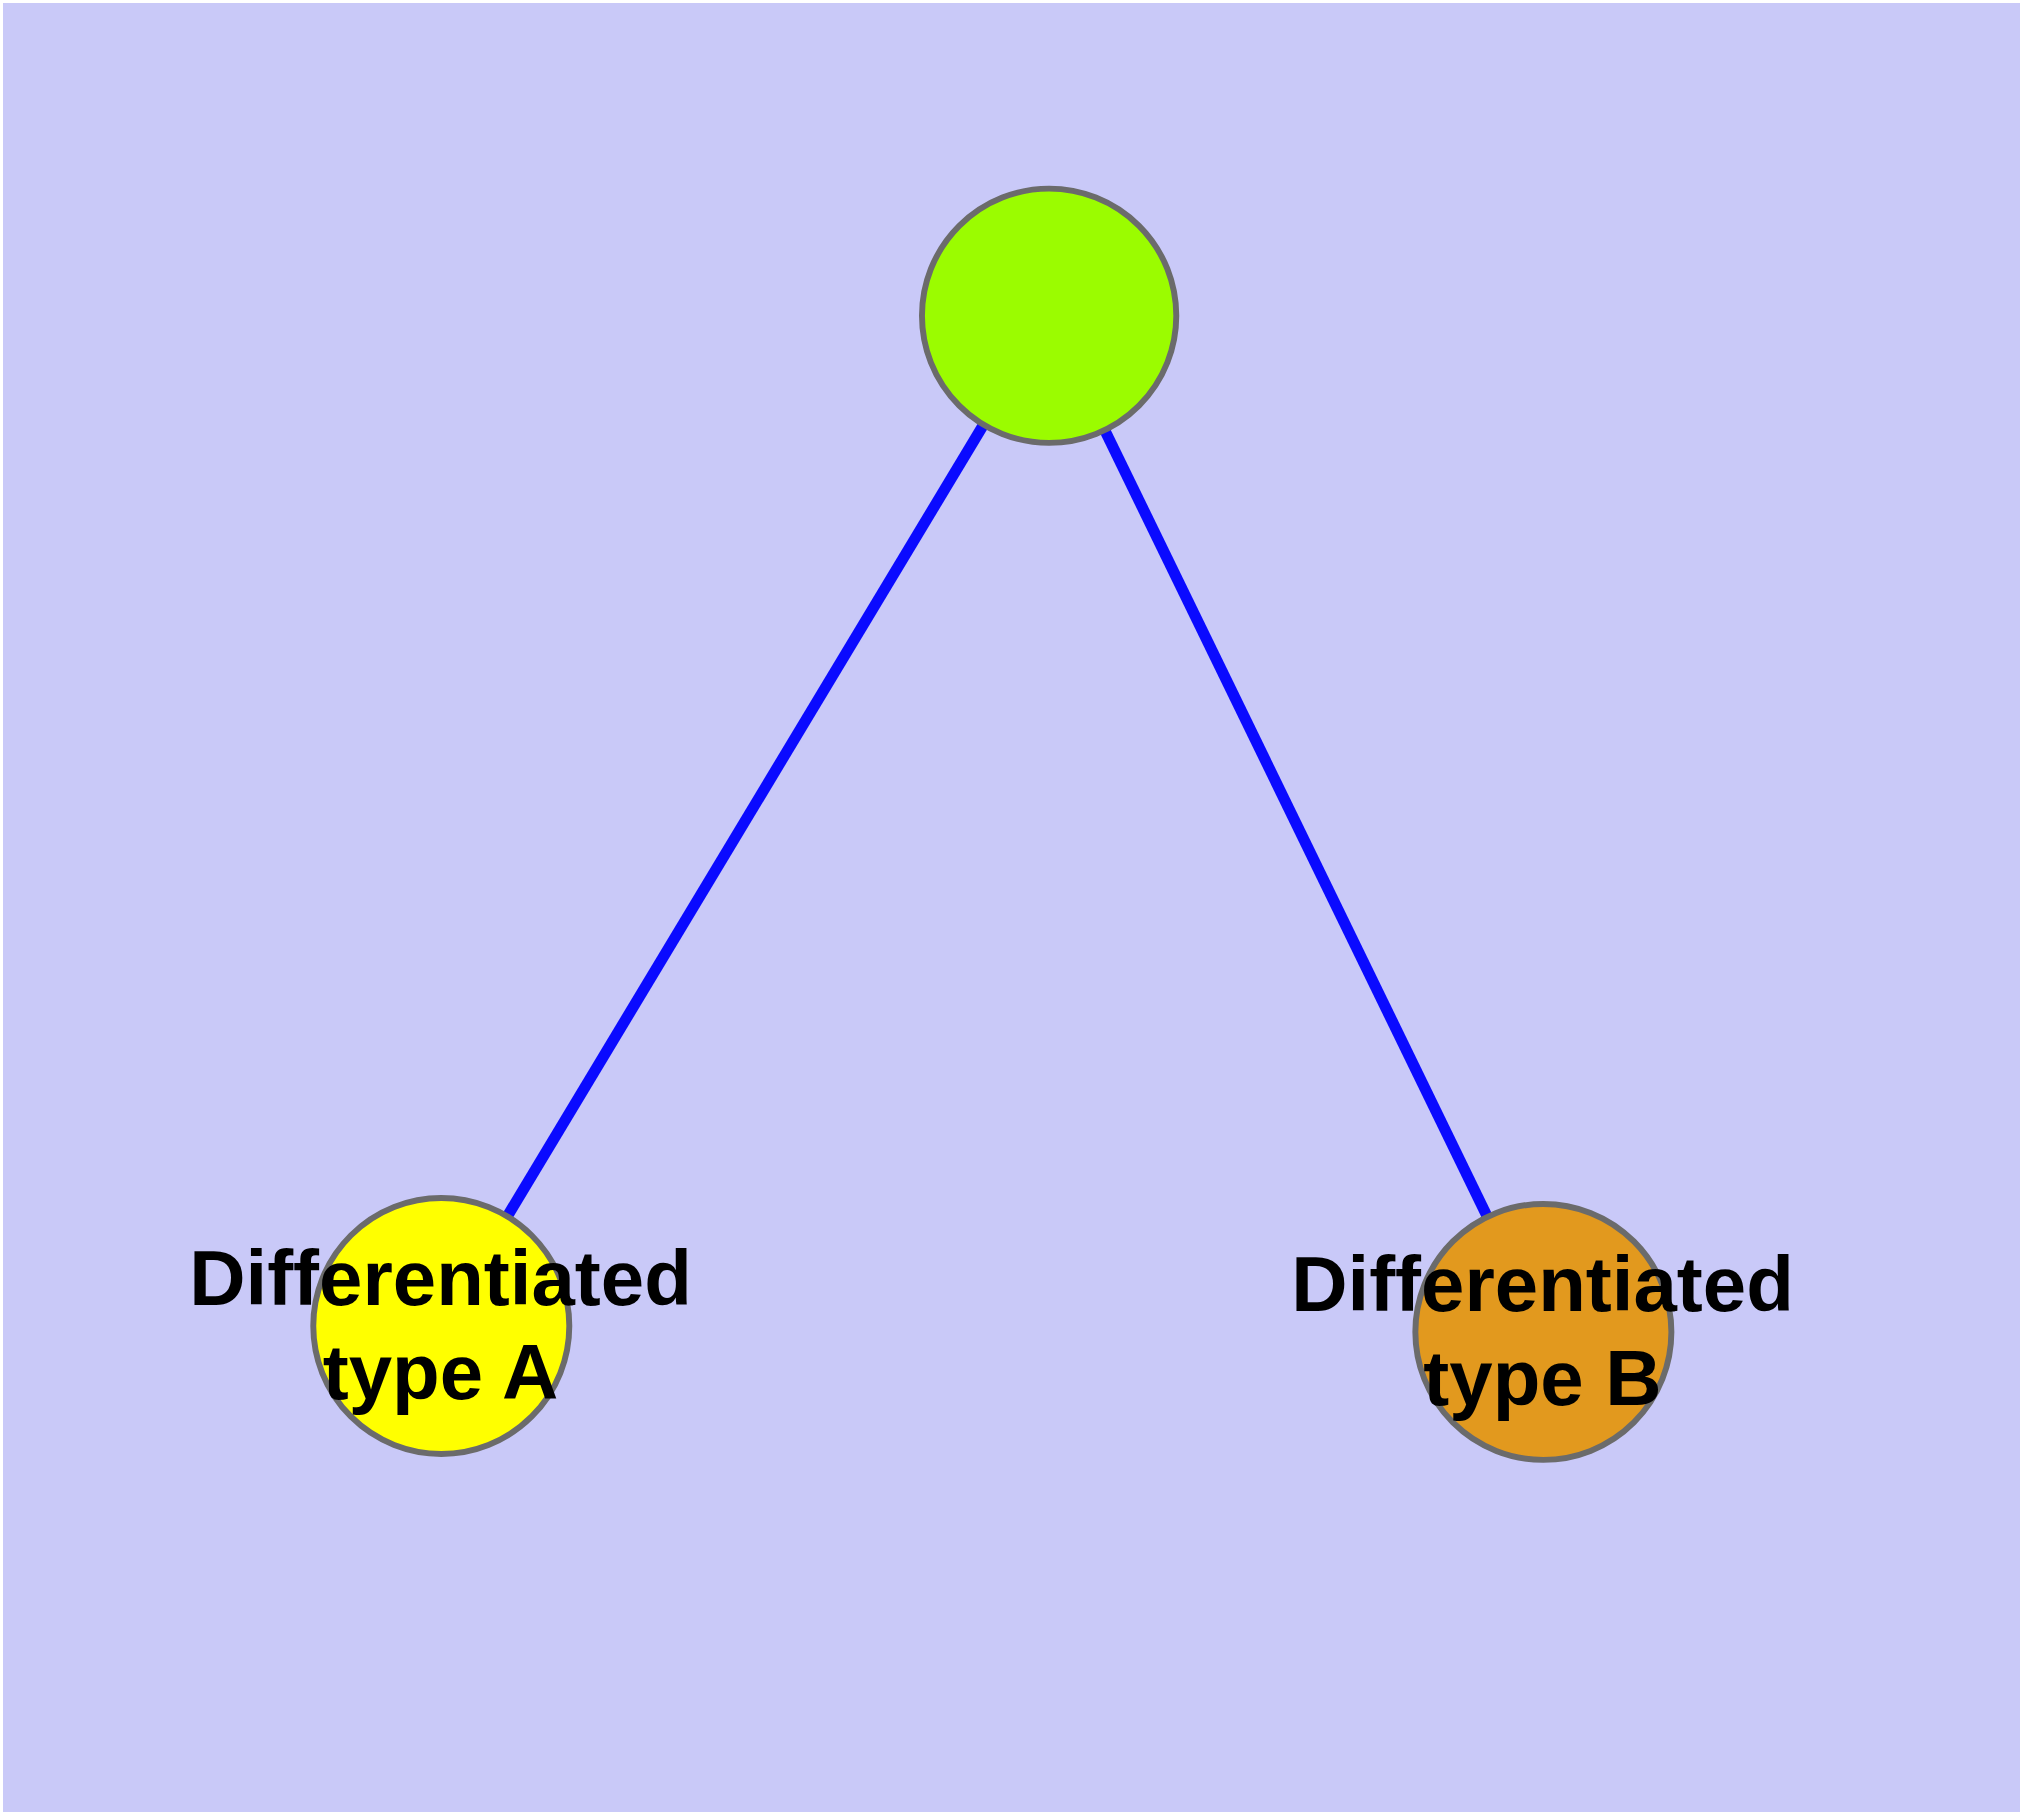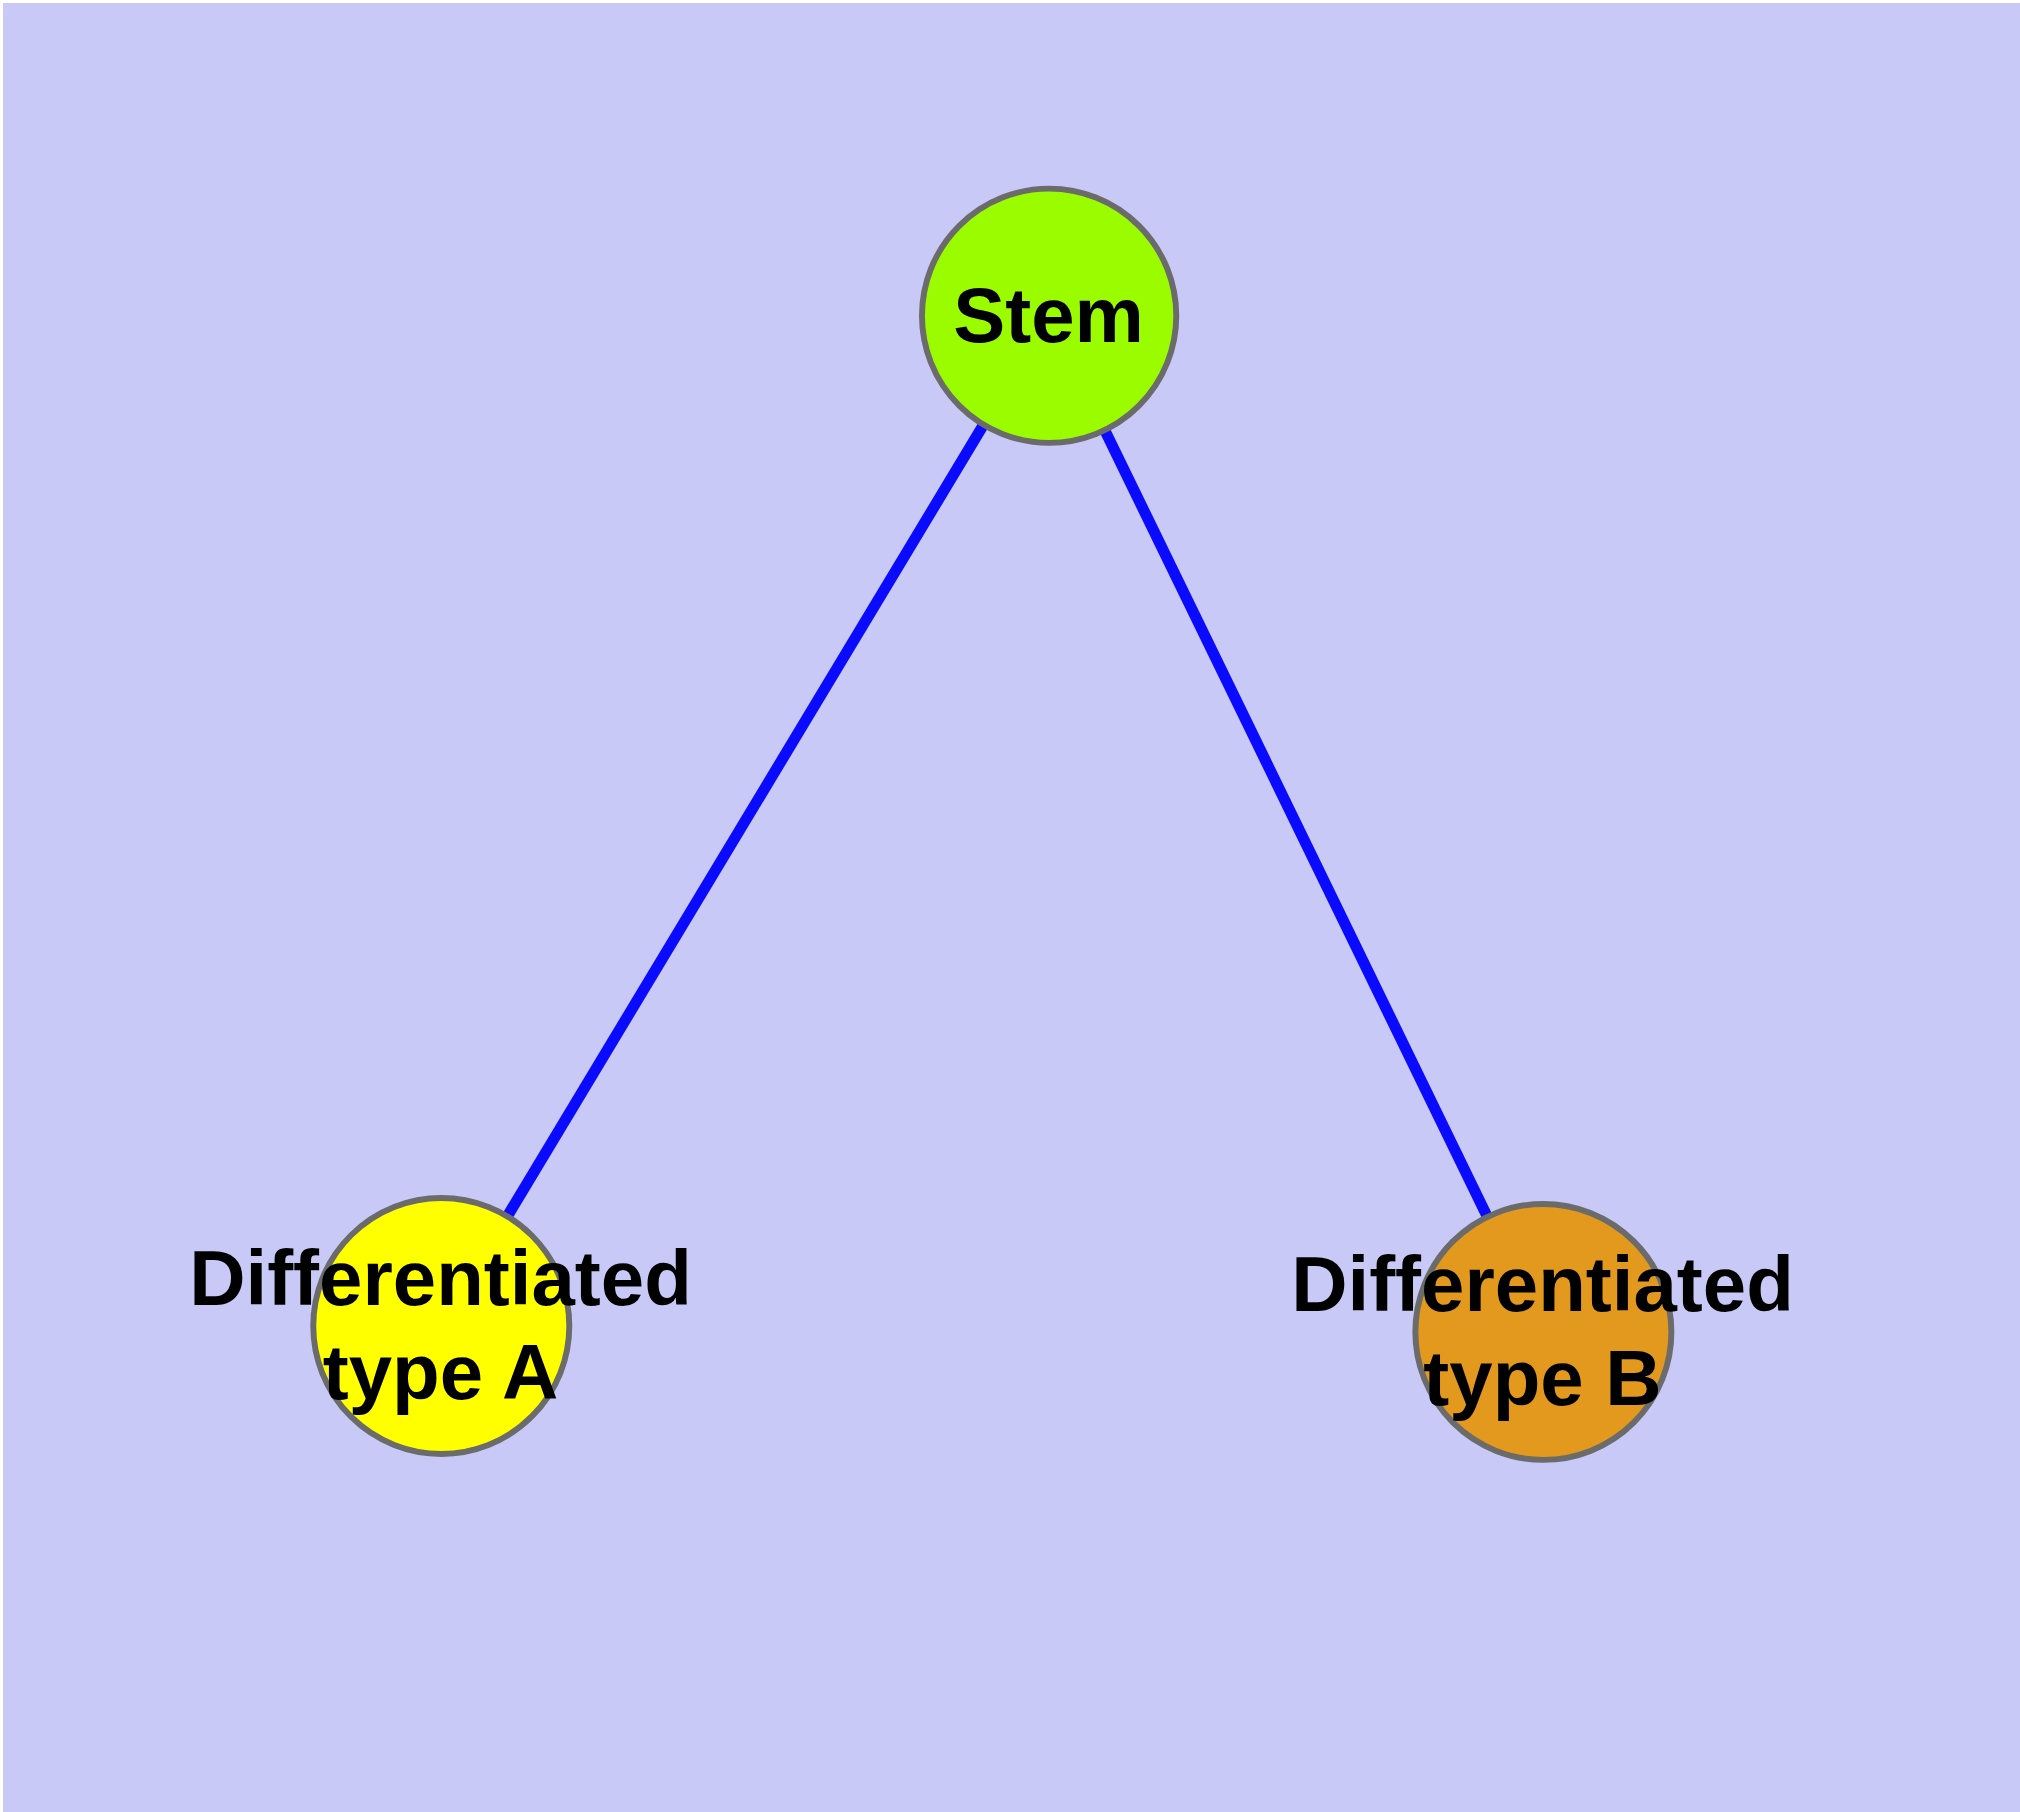--- a/index.html
+++ b/index.html
@@ -55,21 +55,20 @@
 <div id="figure" style="background: rgb(255, 255, 255);">
   <div id="plot-area" style="background: rgb(201, 201, 248);">
     <svg id="graph-canvas" viewBox="0 0 2381 2134" preserveAspectRatio="none">
         <line x1="1156.682962614989" y1="497.5382267265455" x2="594.8324843009111" y2="1431.6048517619442" stroke="#0A0AFF" stroke-width="13"></line>
         <line x1="1299.592809132852" y1="503.8984187826576" x2="1750.9699054729292" y2="1432.202258425458" stroke="#0A0AFF" stroke-width="13"></line>
         <circle cx="1234" cy="369" r="150" fill="#9BFC00" stroke="#6B6B6B" stroke-width="7"></circle>
         <circle cx="517" cy="1561" r="151" fill="#FFFF00" stroke="#6B6B6B" stroke-width="7"></circle>
         <circle cx="1817" cy="1568" r="151" fill="#E2991E" stroke="#6B6B6B" stroke-width="7"></circle>
       </svg>
     <div id="labels-layer">
-        <div class="node-label" style="left: 1046px; top: 313px; color: rgb(0, 0, 0);">Stem</div>
         <div class="node-label" style="left: 438px; top: 1323px; color: rgb(0, 0, 0);">Differentiated
 type A</div>
         <div class="node-label" style="left: 1540px; top: 1329px; color: rgb(0, 0, 0);">Differentiated
 type B</div>
       </div>
   </div>
 </div>
 
 
 </body></html>

